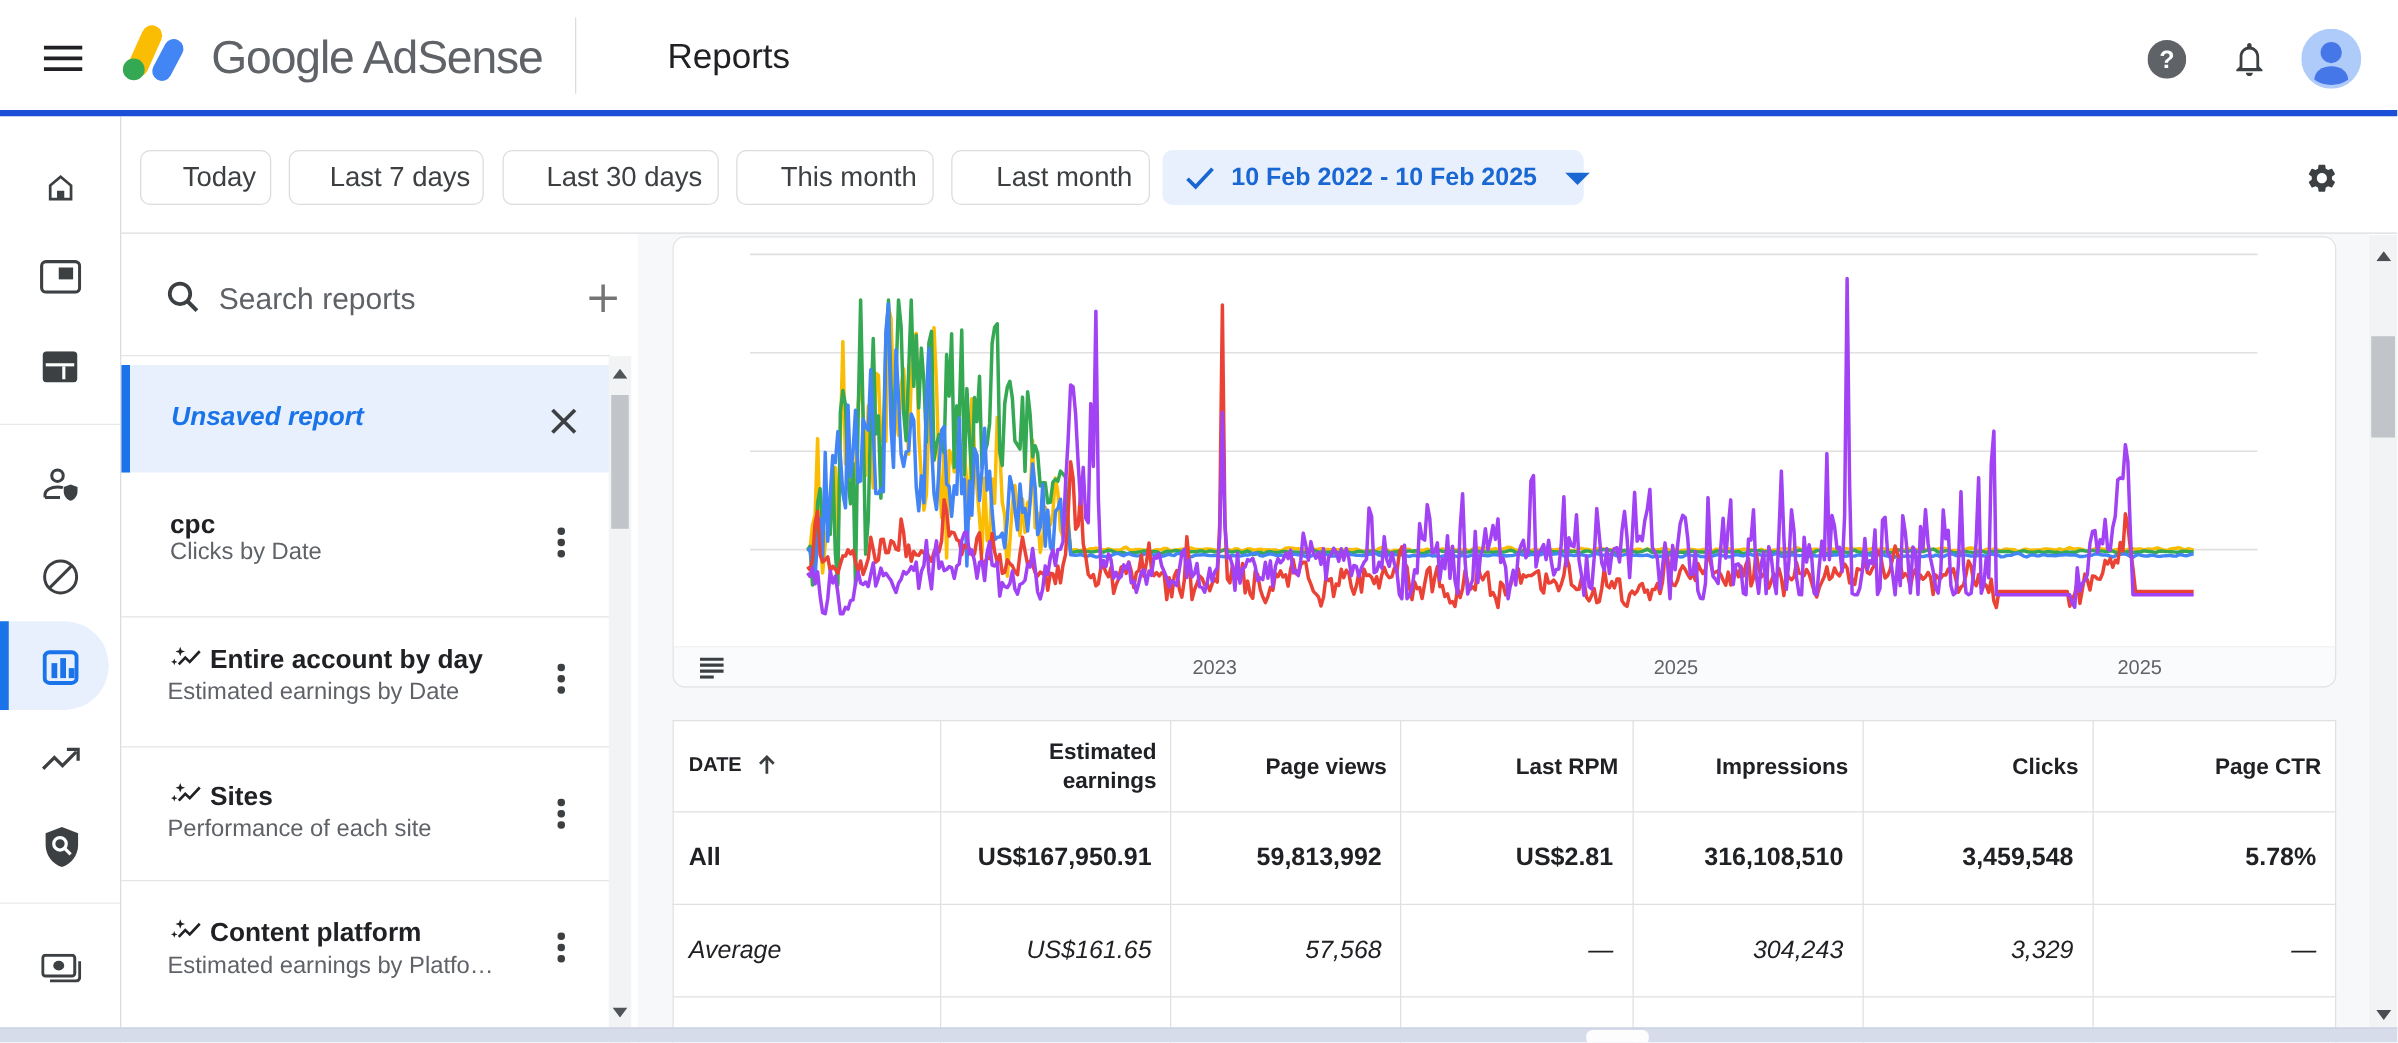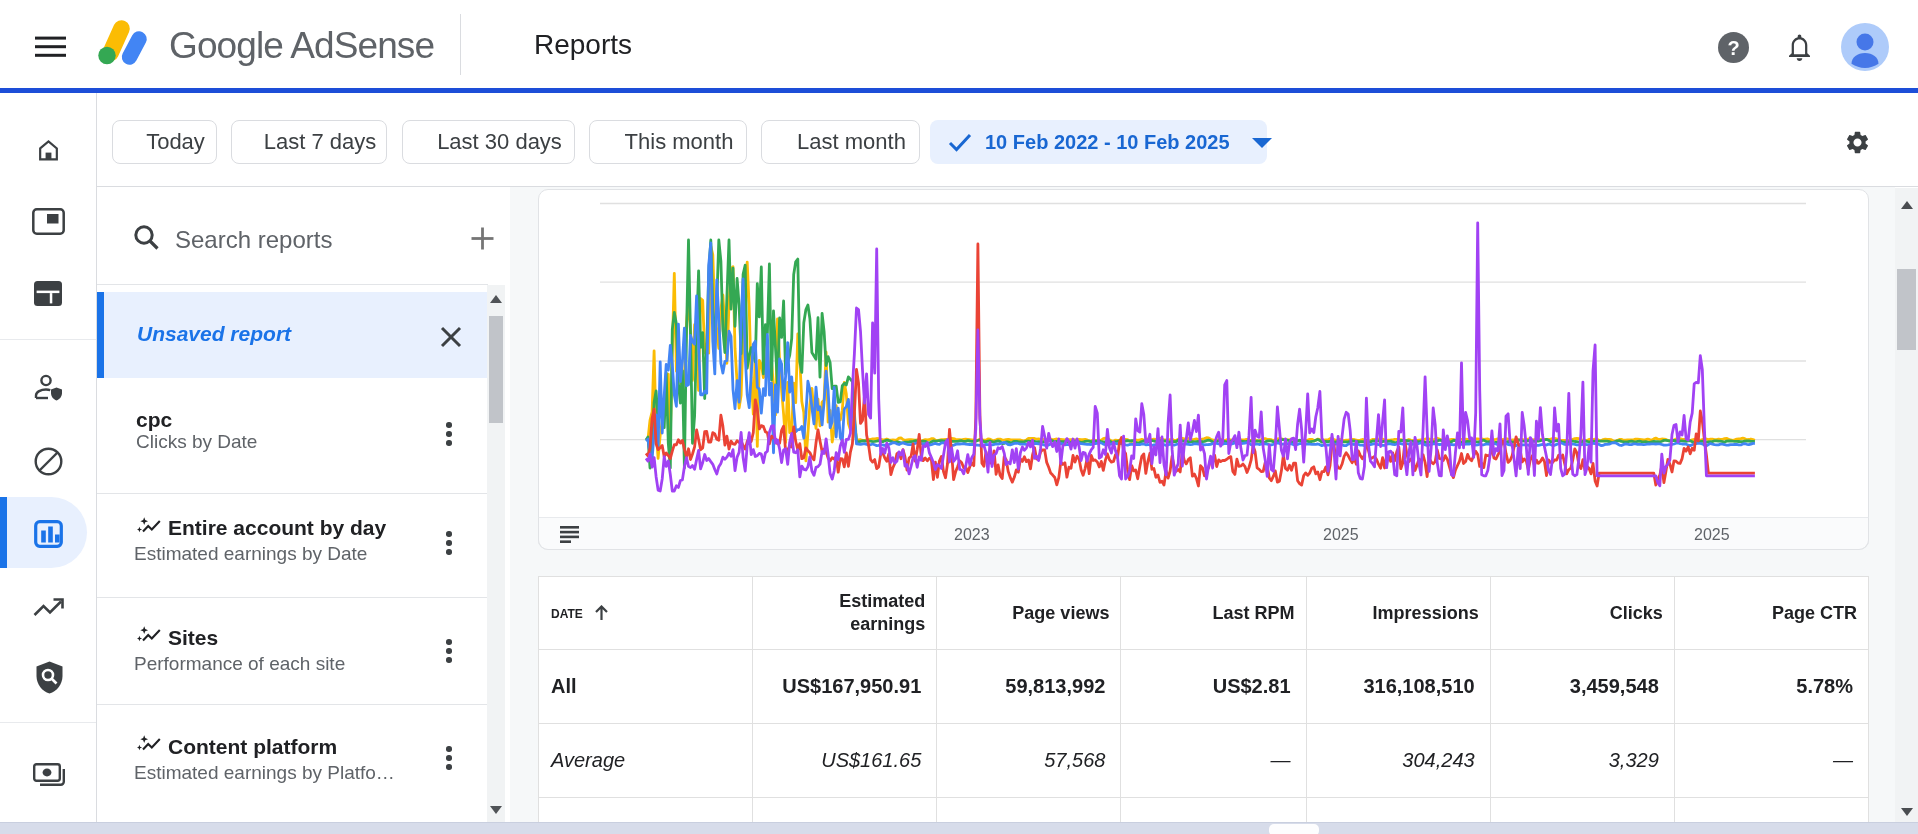--- a/index.html
+++ b/index.html
@@ -301,21 +301,21 @@
         <col style="width:214px">
           <col style="width:184px">
           <col style="width:184px">
         <col style="width:185px">
           <col style="width:184px">
           <col style="width:184px">
           <col style="width:194px">
       </colgroup>
       <tbody>
           <tr style="height:73px">
-        <th class="lft" style="font-size:12px">DATE
+        <th class="lft" style="font-size:16px">DATE
           <svg style="vertical-align:-3px;margin-left:8px" width="15" height="16" viewBox="0 0 15 16">
             <path d="M7.5 15 V2 M2 7 L7.5 1.5 L13 7" fill="none" stroke="#3c4043" stroke-width="2.2"></path>
           </svg>
         </th>
         <th style="line-height:23.5px">Estimated<br>earnings</th>
         <th>Page views</th>
         <th>Last RPM</th>
         <th>Impressions</th>
         <th>Clicks</th>
         <th>Page CTR</th>

